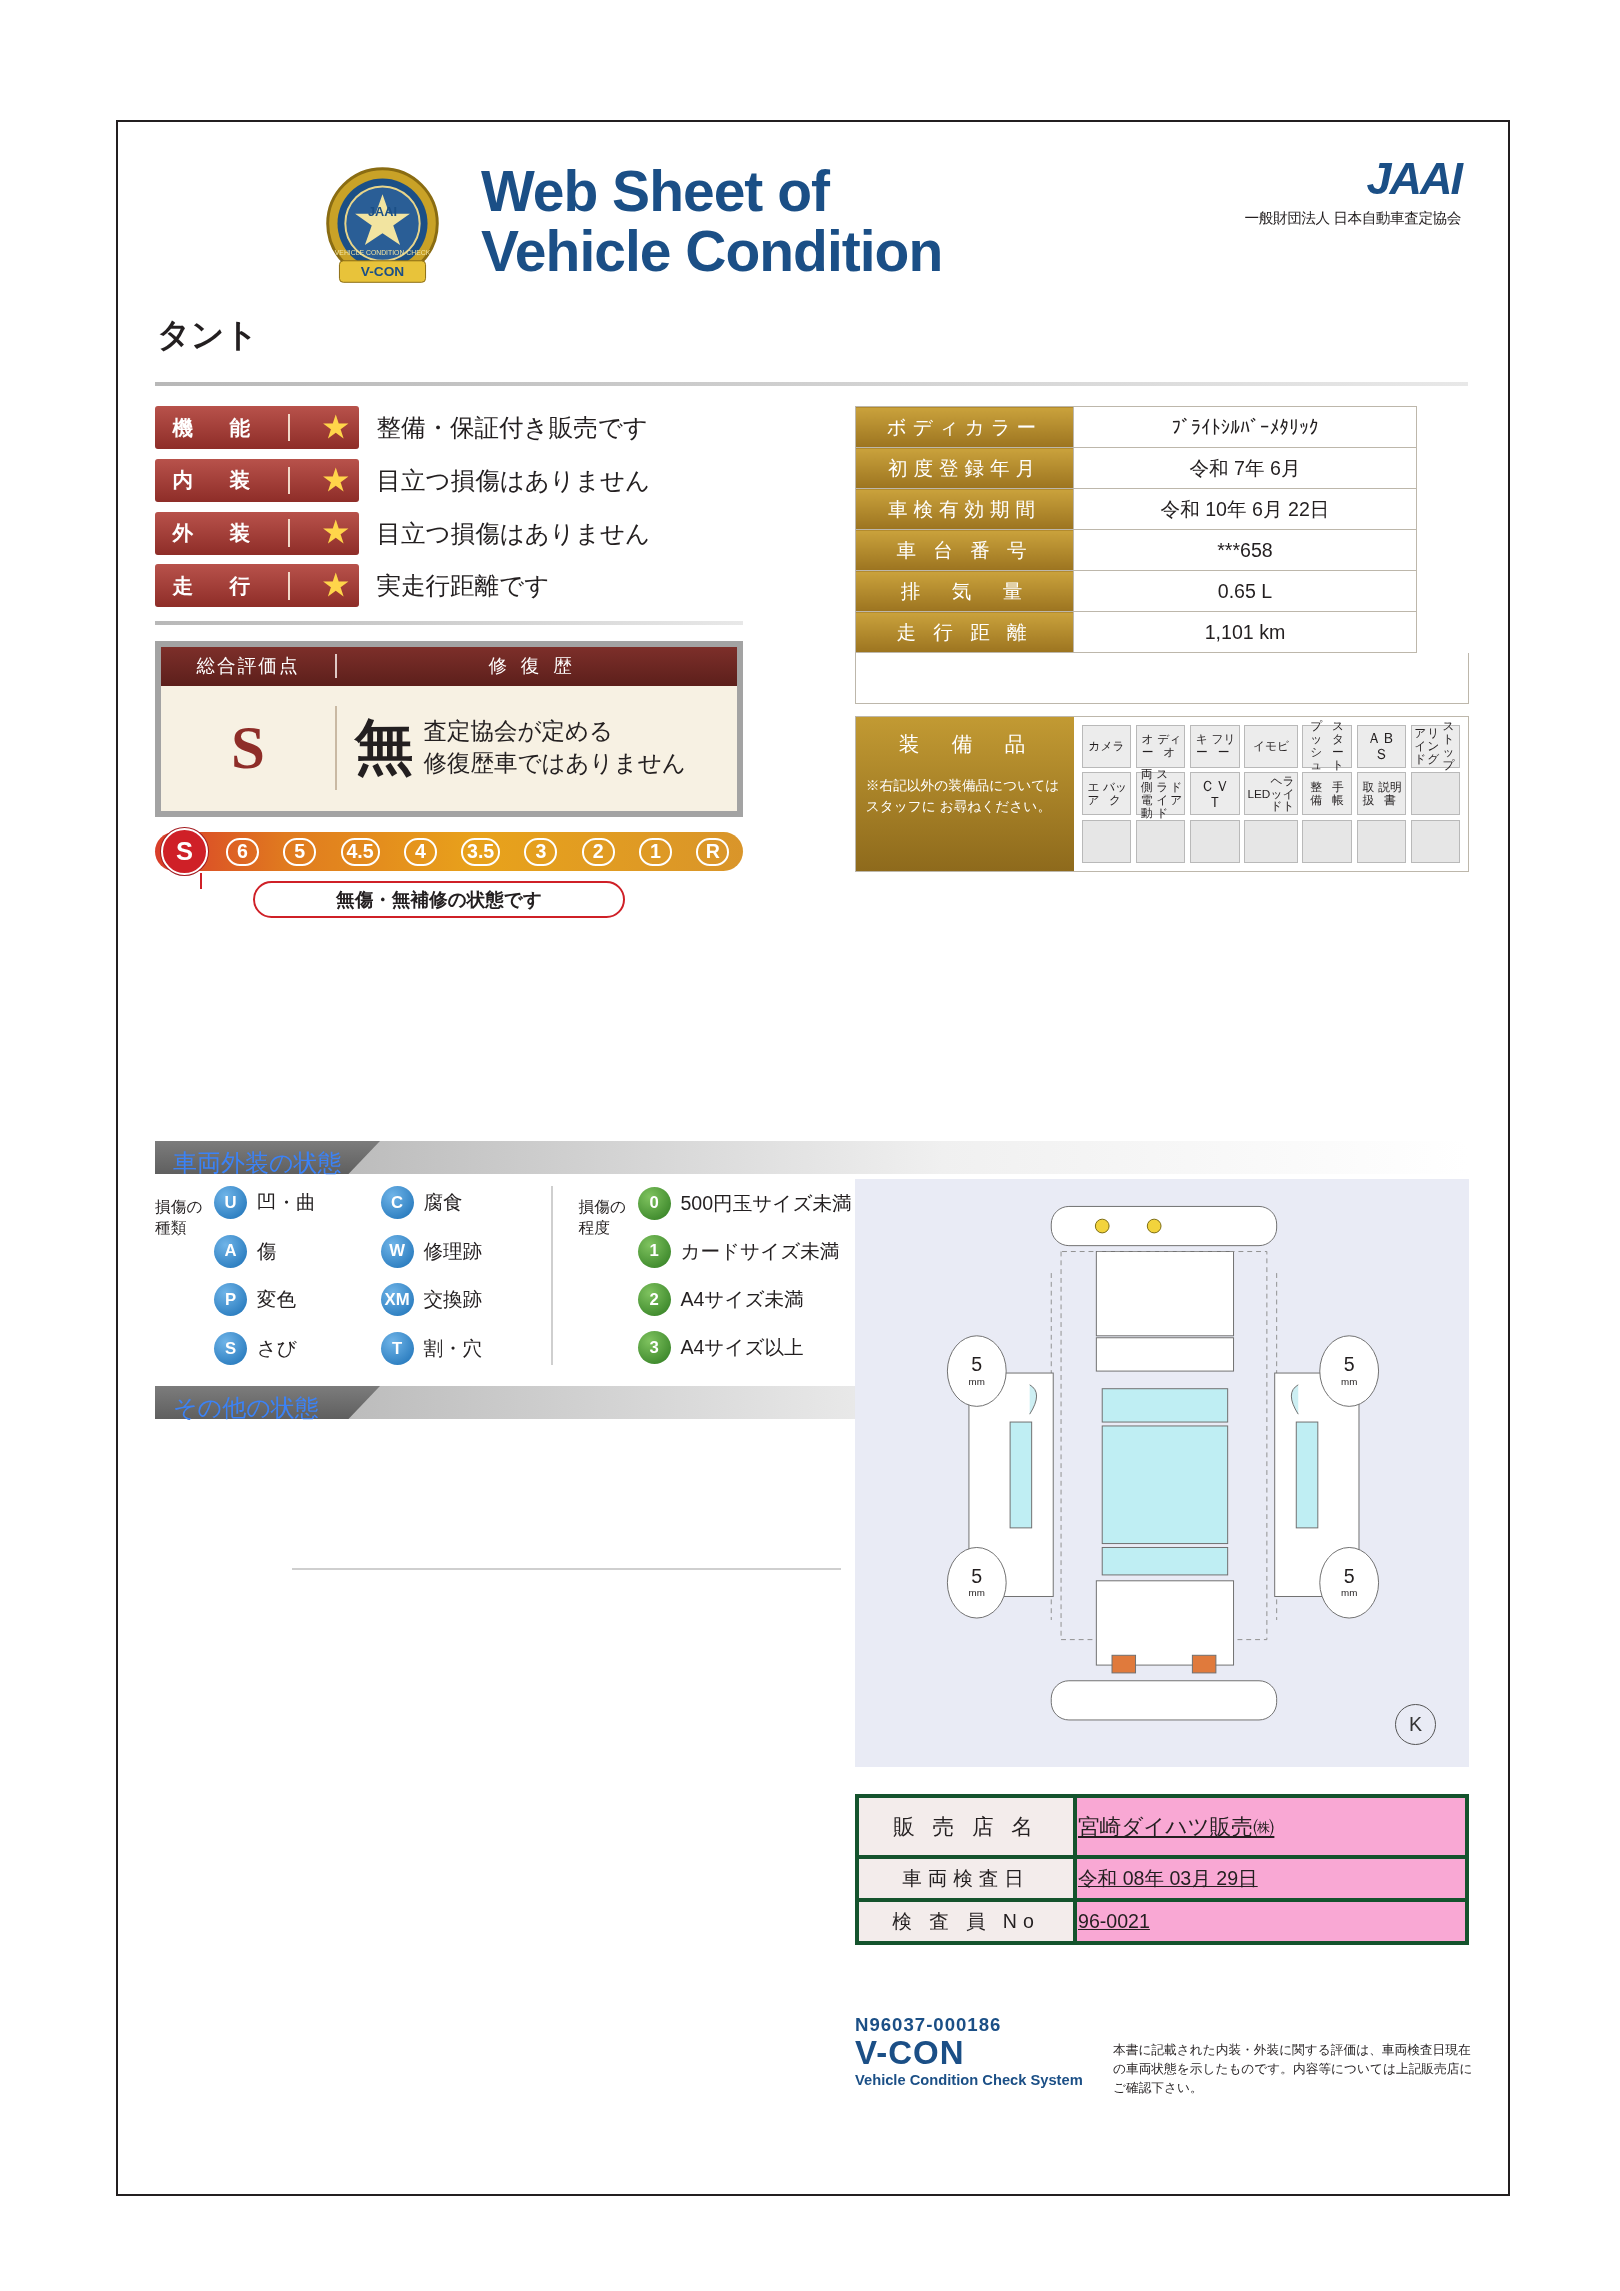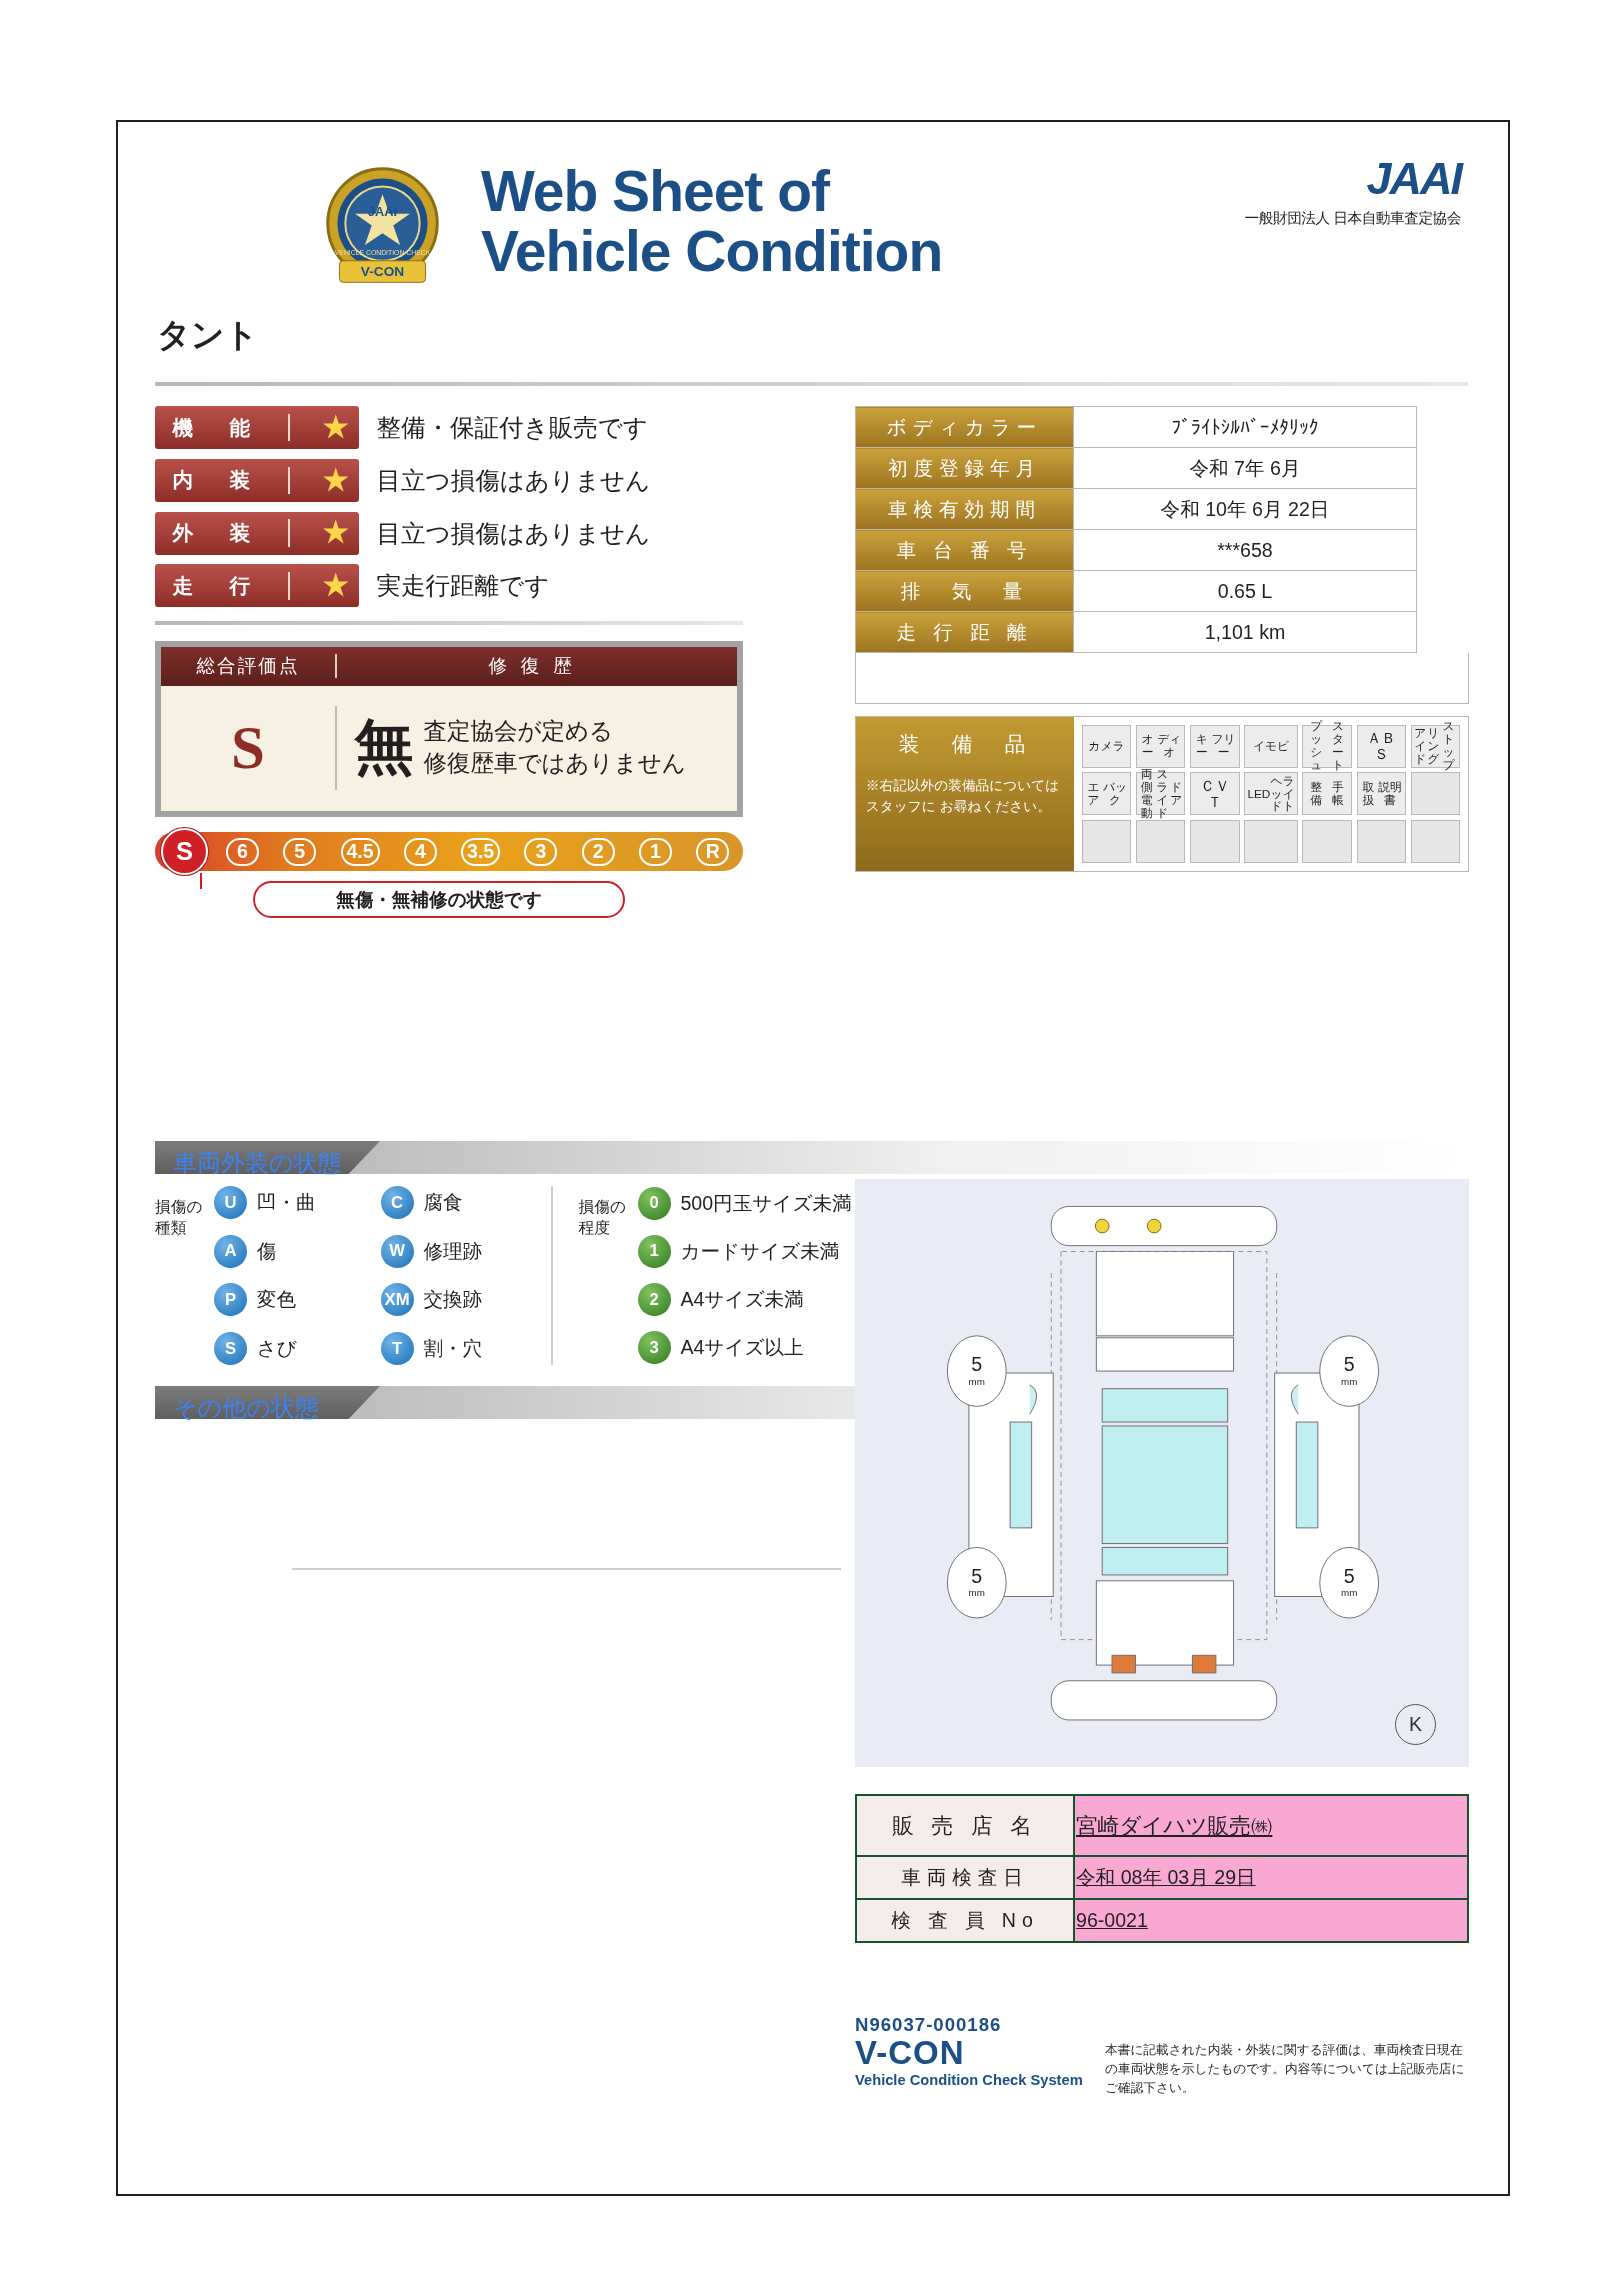--- a/index.html
+++ b/index.html
@@ -206,31 +206,31 @@
   .kmark {
     position:absolute; right: 33px; bottom: 21.6px;
     width: 41px; height: 41px; border-radius:50%; border:1px solid #555;
     display:flex; align-items:center; justify-content:center; font-size: 19.6px; color:#333;
     background:#e9ebf5;
   }
 
   
   .dealer { position:absolute; left: 737px; top: 1672px; width: 614px; }
   .dealer table { width: 614px; border-collapse: collapse; }
-  .dealer td { border:2px solid #14532d; font-size: 19.6px; height: 43px; }
+  .dealer td { border:4px solid #14532d; font-size: 19.6px; height: 43px; }
   .dealer td.k { width: 218px; text-align:center; letter-spacing: 5.9px; background:#f3eceb; }
   .dealer td.v { text-align:left; background:#f9a8d4;text-decoration:underline; }
   .dealer tr.tall td { height: 61px; font-size: 21.6px; }
 
   .footer { position:absolute; left: 737px; top: 1892px; width: 627px; }
   .fnum { font-size: 18.6px; font-weight:bold; color:#1b4f86; letter-spacing:1px; }
   .vcon { font-size: 33px; font-weight:bold; color:#1b4f86; letter-spacing: 1px; line-height:1;}
   .vcon-sub { font-size: 14.7px; font-weight:bold; color:#1b4f86; margin-top: 2.9px; }
   .fnote {
-    position:absolute; left: 250px; top: 27.4px; width: 365px;
+    position:absolute; left: 258px; top: 27.4px; width: 365px;
     font-size: 12.7px; line-height: 1.5; color:#231f20;
   }
 </style>
 </head>
 <body>
 
 <div class="page">
 
   <div class="header">
     <div class="logo-seal">

